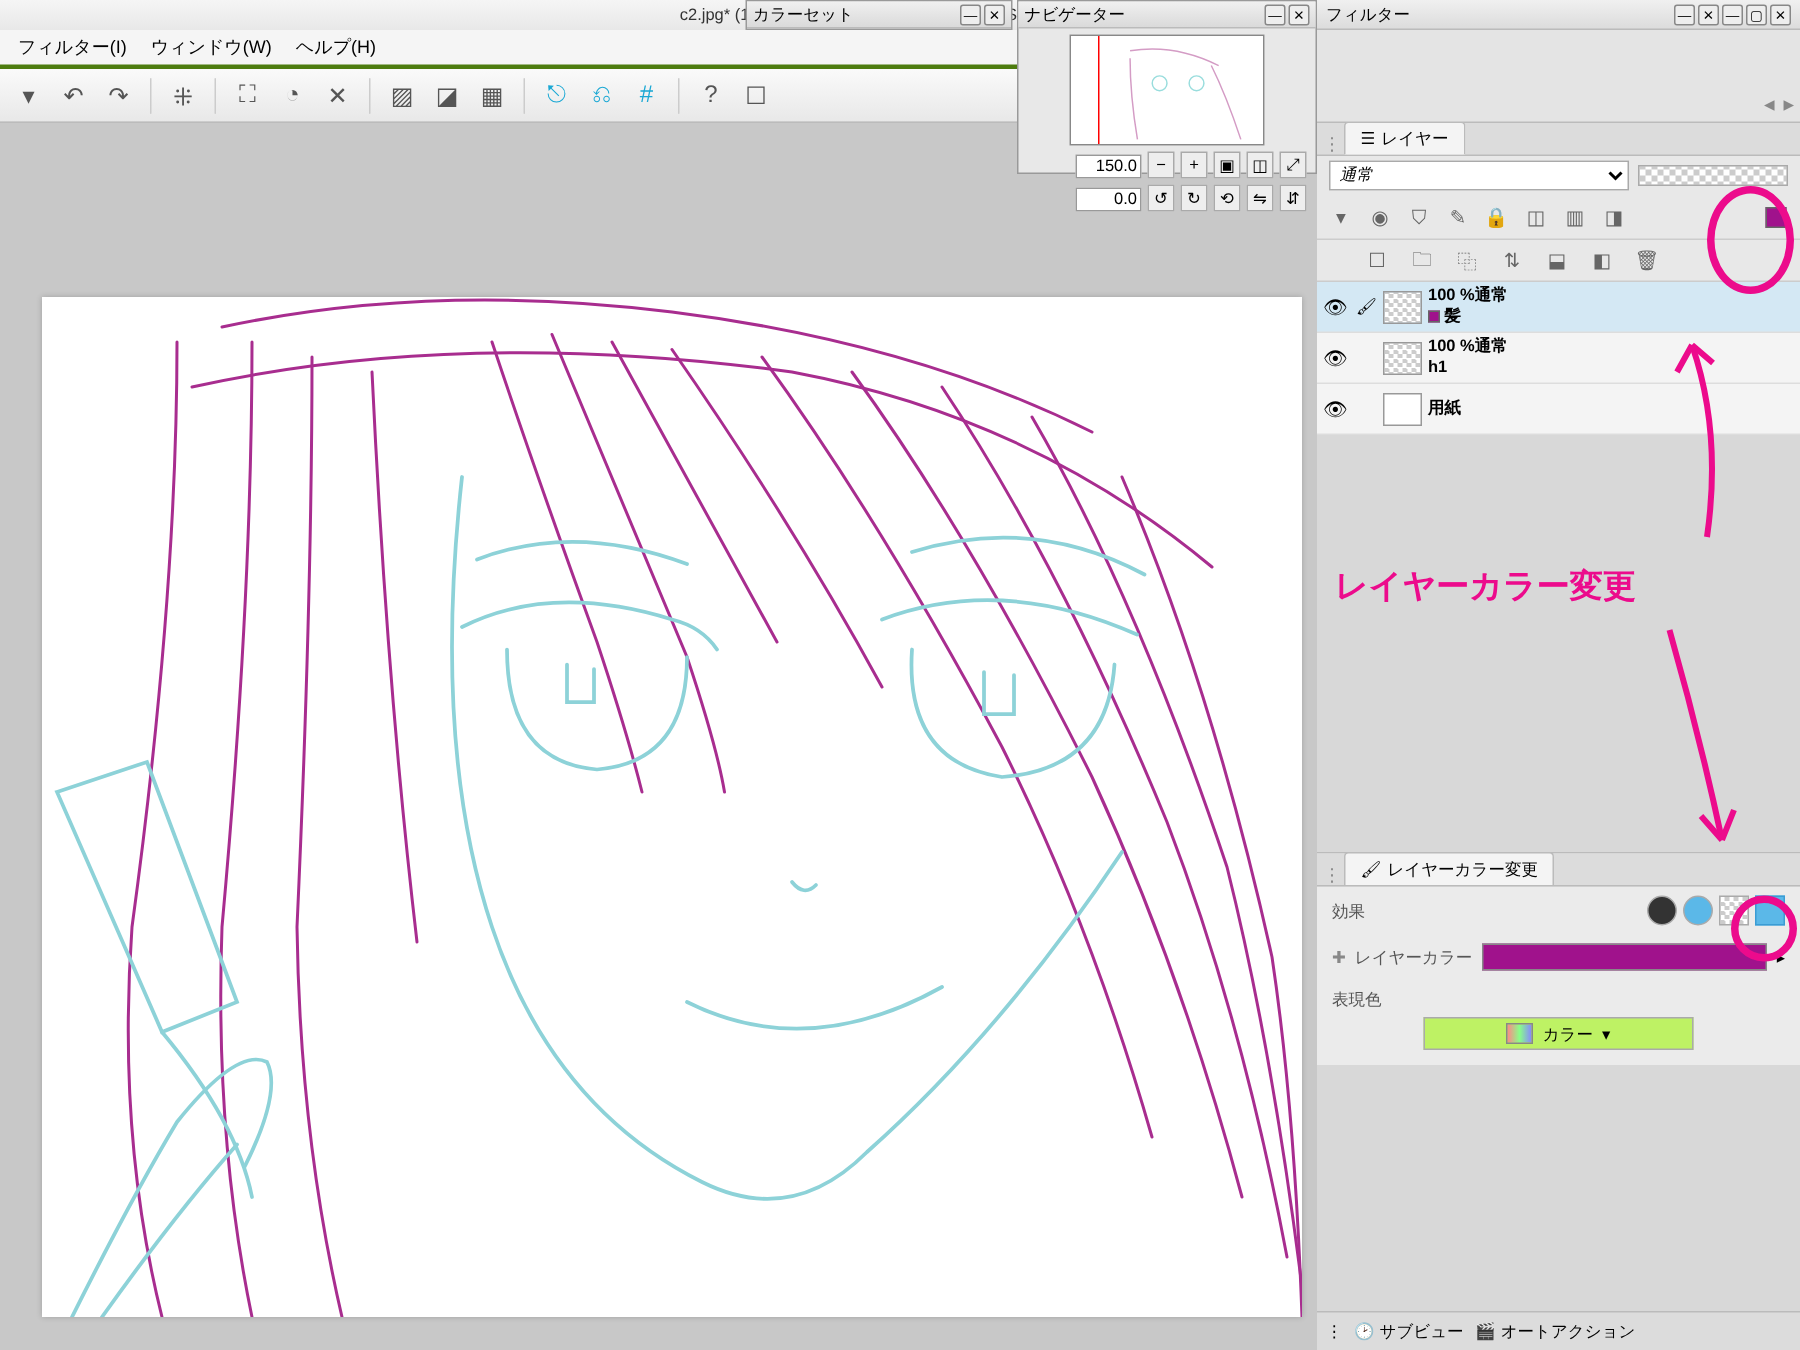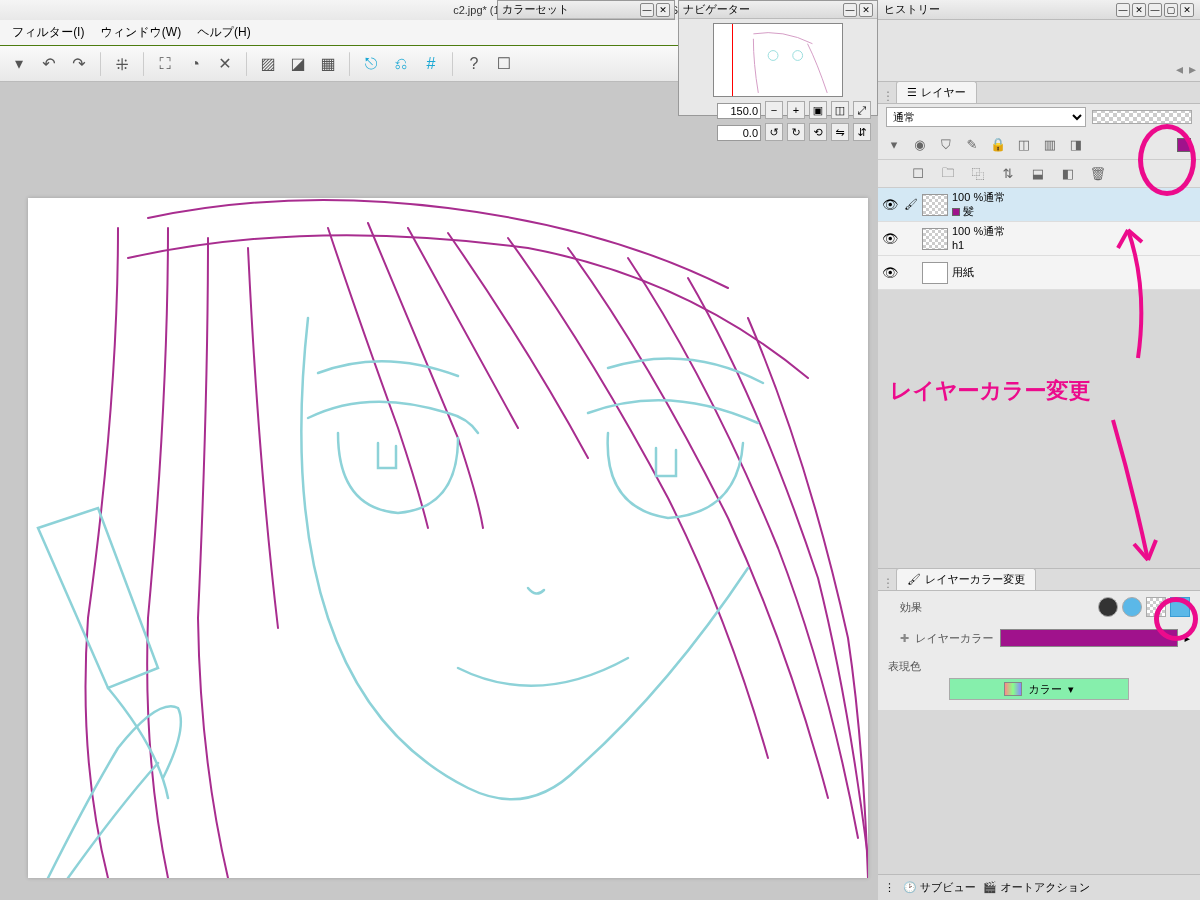--- a/index.html
+++ b/index.html
@@ -3,21 +3,21 @@
 <meta charset="utf-8">
 <style>
 * { box-sizing: border-box; margin: 0; padding: 0; font-family: "Meiryo", "MS Gothic", sans-serif; }
 body { background: #d0d0d0; width: 1200px; height: 900px; overflow: hidden; position: relative; font-size: 12px; }
 
 
 .titlebar { height: 20px; background: linear-gradient(#f5f5f5, #e8e8e8); display: flex; align-items: center; padding: 0 8px; font-size: 11px; color: #333; position: relative; }
 .titlebar span { flex: 1; text-align: center; }
 
 
-.menubar { height: 26px; background: #f5f5f5; display: flex; align-items: center; padding: 0 4px; border-bottom: 1px solid #4d7c0f; font-size: 12px; }
+.menubar { height: 26px; background: #f5f5f5; display: flex; align-items: center; padding: 0 4px; border-bottom: 3px solid #4d7c0f; font-size: 12px; }
 .menubar .item { padding: 3px 8px; cursor: default; }
 
 
 .toolbar { height: 36px; background: linear-gradient(#fafafa,#e8e8e8); display: flex; align-items: center; padding: 0 6px; border-bottom: 1px solid #bbb; gap: 4px; }
 .tbtn { width: 26px; height: 26px; display: flex; align-items: center; justify-content: center; font-size: 16px; color: #555; border-radius: 2px; }
 .tbtn.sep { width: 1px; background: #ccc; margin: 0 4px; height: 24px; }
 .tbtn.blue { color: #1ba8d4; }
 
 
 .workspace { position: absolute; top: 82px; left: 0; width: 878px; height: 818px; background: #c8c8c8; }
@@ -52,52 +52,52 @@
 .rightcol { position:absolute; top:0; left:878px; width:322px; height:900px; background:#d8d8d8; }
 .subview-head { height:20px; background:linear-gradient(#f0f0f0,#dcdcdc); display:flex; align-items:center; padding:0 6px; font-size:11px; border-bottom:1px solid #bbb; }
 .subview-head span { flex:1; }
 .subview-body { height:62px; background:#e4e4e4; border-bottom:1px solid #bbb; display:flex; align-items:flex-end; justify-content:flex-end; padding:4px; gap:6px; font-size:14px; color:#888; }
 
 
 .layer-panel { background:#e8e8e8; }
 .tab-row { height:22px; display:flex; align-items:flex-end; padding:0 4px; border-bottom:1px solid #bbb; background:#dcdcdc; }
 .tab { padding:3px 10px; background:#f4f4f4; border:1px solid #bbb; border-bottom:none; border-radius:3px 3px 0 0; font-size:11px; display:flex; align-items:center; gap:4px; }
 .blend-row { height:26px; display:flex; align-items:center; padding:0 8px; gap:6px; background:#e8e8e8; }
-.blend-row select { flex:1; font-size:11px; border:1px solid #aaa; background:#fff; padding:2px; }
+.blend-row select { flex:1; font-size:11px; border:1px solid #aaa; background:#fff; padding:2px;font-style:italic; }
 .checker { width:100px; height:14px; background:repeating-conic-gradient(#ccc 0 25%, #fff 0 50%) 0/8px 8px; border:1px solid #aaa; }
 .layer-tools { height:30px; display:flex; align-items:center; padding:0 6px; gap:6px; background:#e8e8e8; border-bottom:1px solid #ccc; }
 .licon { width:20px; height:20px; display:flex; align-items:center; justify-content:center; font-size:13px; color:#666; }
 .layer-tools2 { height:28px; display:flex; align-items:center; padding:0 6px 0 30px; gap:10px; background:#e8e8e8; border-bottom:1px solid #ccc; }
 
 .layer-list { background:#f4f4f4; }
 .layer-row { height:34px; display:flex; align-items:center; border-bottom:1px solid #ddd; padding:0 4px; gap:4px; font-size:11px; }
 .layer-row.sel { background:#d4e8f4; }
 .eye { width:18px; font-size:13px; }
 .thumb { width:26px; height:22px; border:1px solid #999; background:#fff; }
 .thumb.check { background:repeating-conic-gradient(#ccc 0 25%, #fff 0 50%) 0/6px 6px; }
-.layer-row .info { line-height:1.2; }
+.layer-row .info { line-height:1.2;font-weight:bold; }
 .swatch-sm { display:inline-block; width:8px; height:8px; background:#a0128c; border:1px solid #666; vertical-align:middle; }
 
 
 .annot-right { position:absolute; top:376px; left:12px; color:#ec0b8c; font-size:22px; font-weight:bold; }
 .circle-mark { position:absolute; border:5px solid #ec0b8c; border-radius:50%; }
 .arrow { position:absolute; }
 
 
 .prop-panel { position:absolute; top:568px; left:0; right:0; background:#ebebeb; border-top:1px solid #bbb; }
-.prop-row { padding:6px 10px; font-size:11px; display:flex; align-items:center; gap:6px;margin-left:12px; }
+.prop-row { padding:6px 10px; font-size:11px; display:flex; align-items:center; gap:6px; }
 .prop-label { color:#555; }
 .eff-icons { margin-left:auto; display:flex; gap:4px; }
 .eff-icon { width:20px; height:20px; border:1px solid #aaa; display:flex; align-items:center; justify-content:center; }
 .eff-icon.round { border-radius:50%; }
 .eff-icon.black { background:#333; }
 .eff-icon.blue { background:#5bb8e8; border-color:#3a9cd4; }
 .color-bar { flex:1; height:18px; background:#a0128c; border:1px solid #888; }
 .express-row { padding:6px 10px; font-size:11px; }
-.express-sel { margin:4px auto; width:180px; height:22px; border:1px solid #aaa; background:#86efac; display:flex; align-items:center; justify-content:center; gap:6px; font-size:11px; }
+.express-sel { margin:4px auto; width:180px; height:22px; border:1px solid #aaa; background:#bef264; display:flex; align-items:center; justify-content:center; gap:6px; font-size:11px; }
 .gradbox { width:18px; height:14px; background:linear-gradient(90deg,#f88,#8f8,#88f); border:1px solid #888; }
 
 .bottom-tabs { position:absolute; bottom:0; left:0; right:0; height:26px; background:#dcdcdc; display:flex; align-items:center; padding:0 6px; gap:8px; border-top:1px solid #bbb; font-size:11px; }
 
 </style>
 </head>
 <body>
 
 <div class="titlebar">
   <span>c2.jpg* (1200 x 900px 72dpi 150.0%)  - CLIP STUDIO PAINT</span>
@@ -211,21 +211,21 @@
     <div class="nicon">↻</div>
     <div class="nicon">⟲</div>
     <div class="nicon">⇋</div>
     <div class="nicon">⇵</div>
   </div>
 </div>
 
 <div class="rightcol">
 
   <div class="subview-head">
-    <span>ヒストリー</span>
+    <span>フィルター</span>
     <div class="winbtn">—</div>
     <div class="winbtn">✕</div>
     <div class="winbtn">—</div>
     <div class="winbtn">▢</div>
     <div class="winbtn">✕</div>
   </div>
   <div class="subview-body">
     <span>◂</span>
     <span>▸</span>
   </div>

